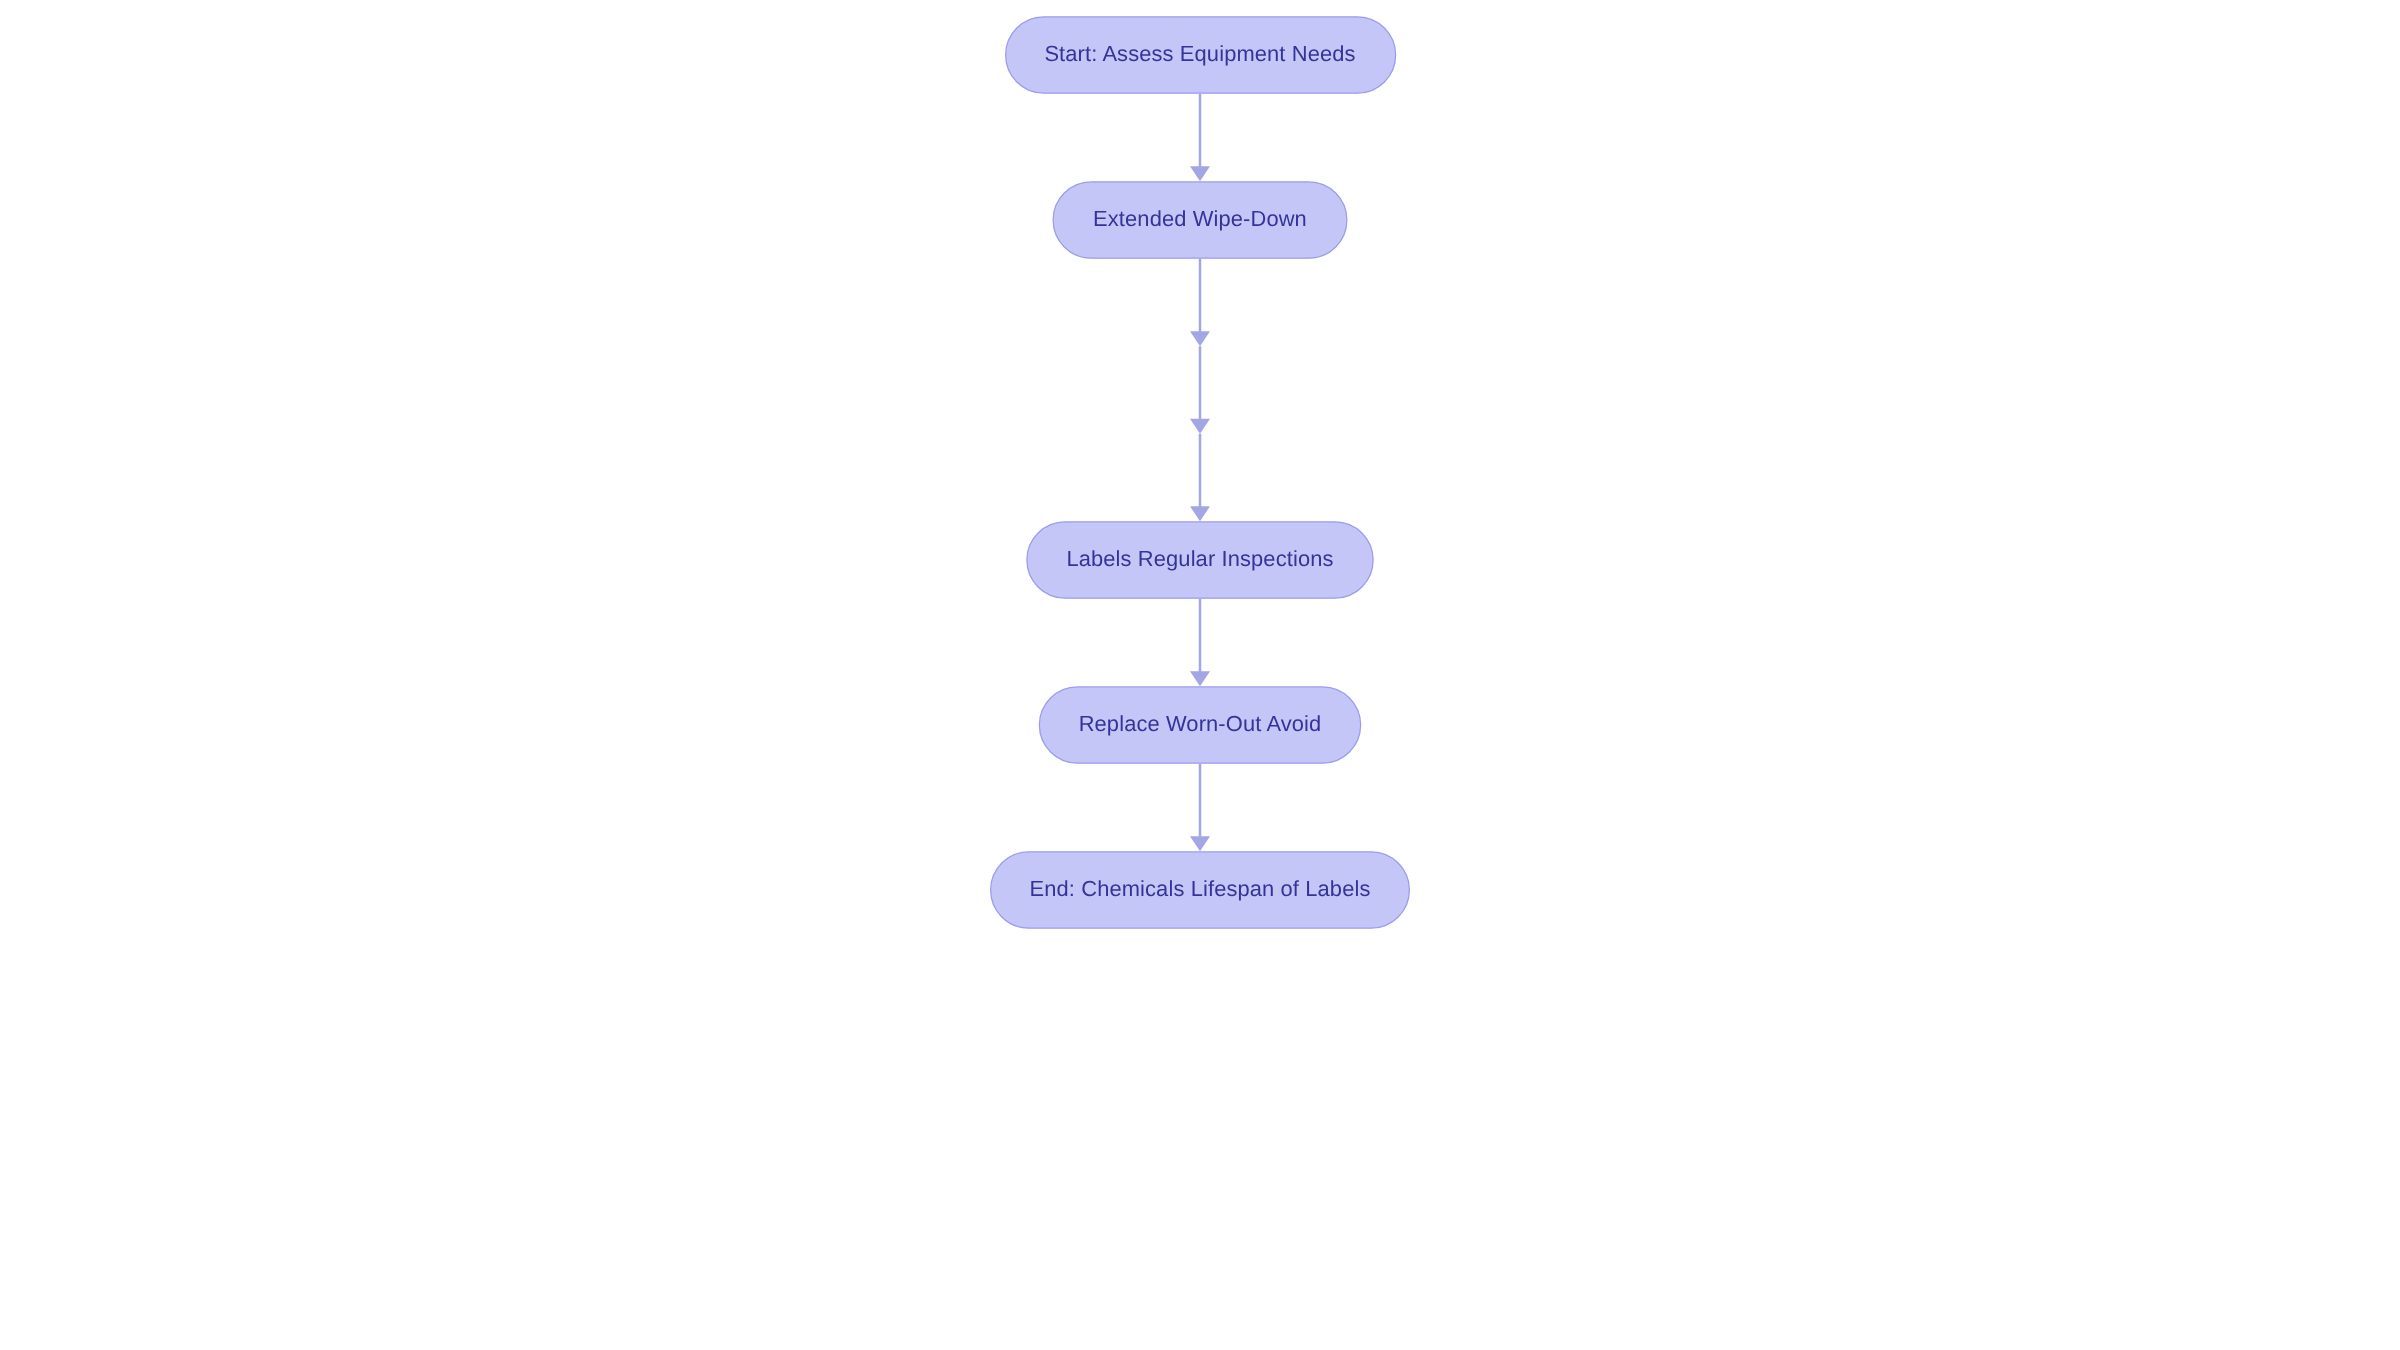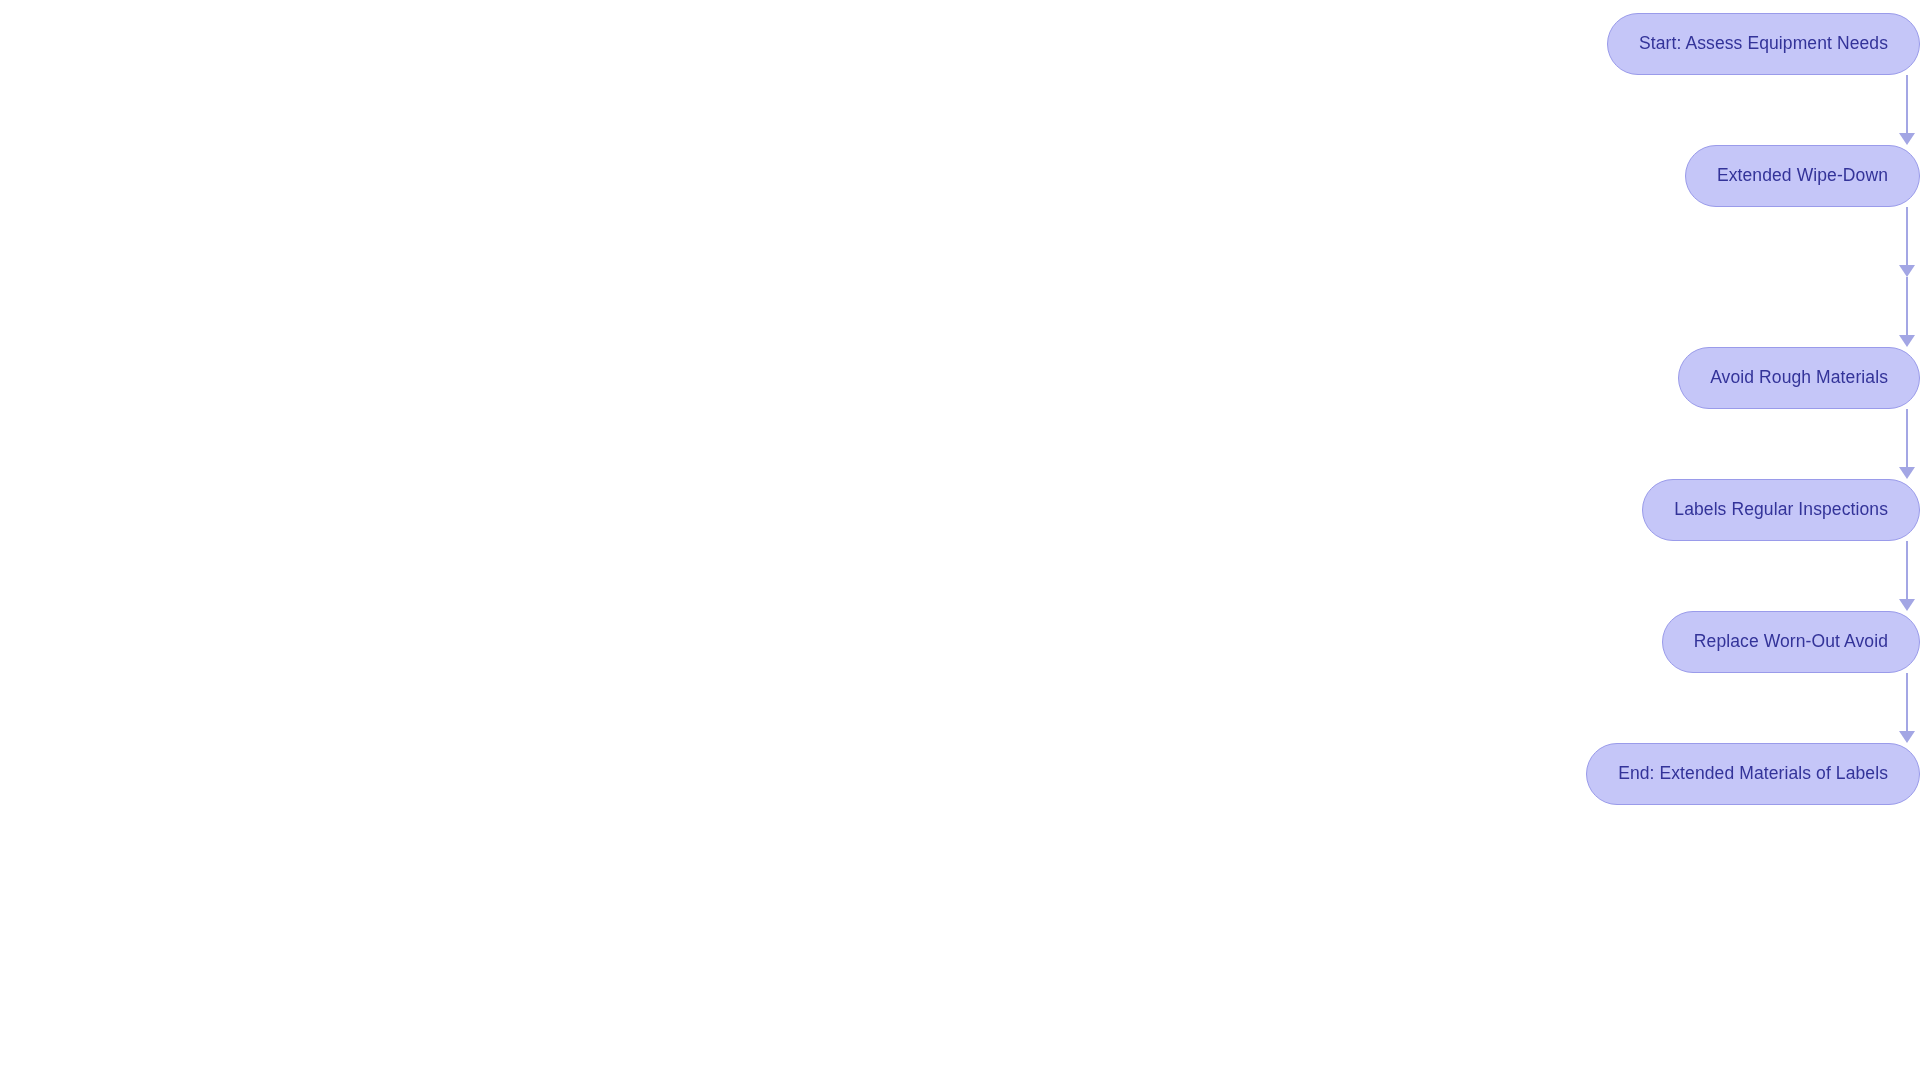--- a/index.html
+++ b/index.html
@@ -23,21 +23,21 @@
   }
 
   .flow-column {
     position: absolute;
     left: 0;
     top: 0;
     width: 1920px;
     height: 1080px;
     display: flex;
     flex-direction: column;
-    align-items: flex-end;
+    align-items: center;
     justify-content: flex-start;
   }
 
   
   .node {
     position: relative;
     box-sizing: border-box;
     display: flex;
     align-items: center;
     justify-content: center;
@@ -117,23 +117,20 @@
       <div class="edge-line"></div>
       <div class="edge-head"></div>
     </div>
 
 
     <div class="edge edge-gap-3">
       <div class="edge-line"></div>
       <div class="edge-head"></div>
     </div>
 
-    <div class="node">
-      <span class="node-label">Avoid Rough Materials</span>
-    </div>
 
     <div class="edge edge-gap-4">
       <div class="edge-line"></div>
       <div class="edge-head"></div>
     </div>
 
     <div class="node">
       <span class="node-label">Labels Regular Inspections</span>
     </div>
 
@@ -145,17 +142,17 @@
     <div class="node">
       <span class="node-label">Replace Worn-Out Avoid</span>
     </div>
 
     <div class="edge edge-gap-6">
       <div class="edge-line"></div>
       <div class="edge-head"></div>
     </div>
 
     <div class="node">
-      <span class="node-label">End: Extended Materials of Labels</span>
+      <span class="node-label">End: Chemicals Lifespan of Labels</span>
     </div>
 
   </div>
 </div>
 
 </body></html>

